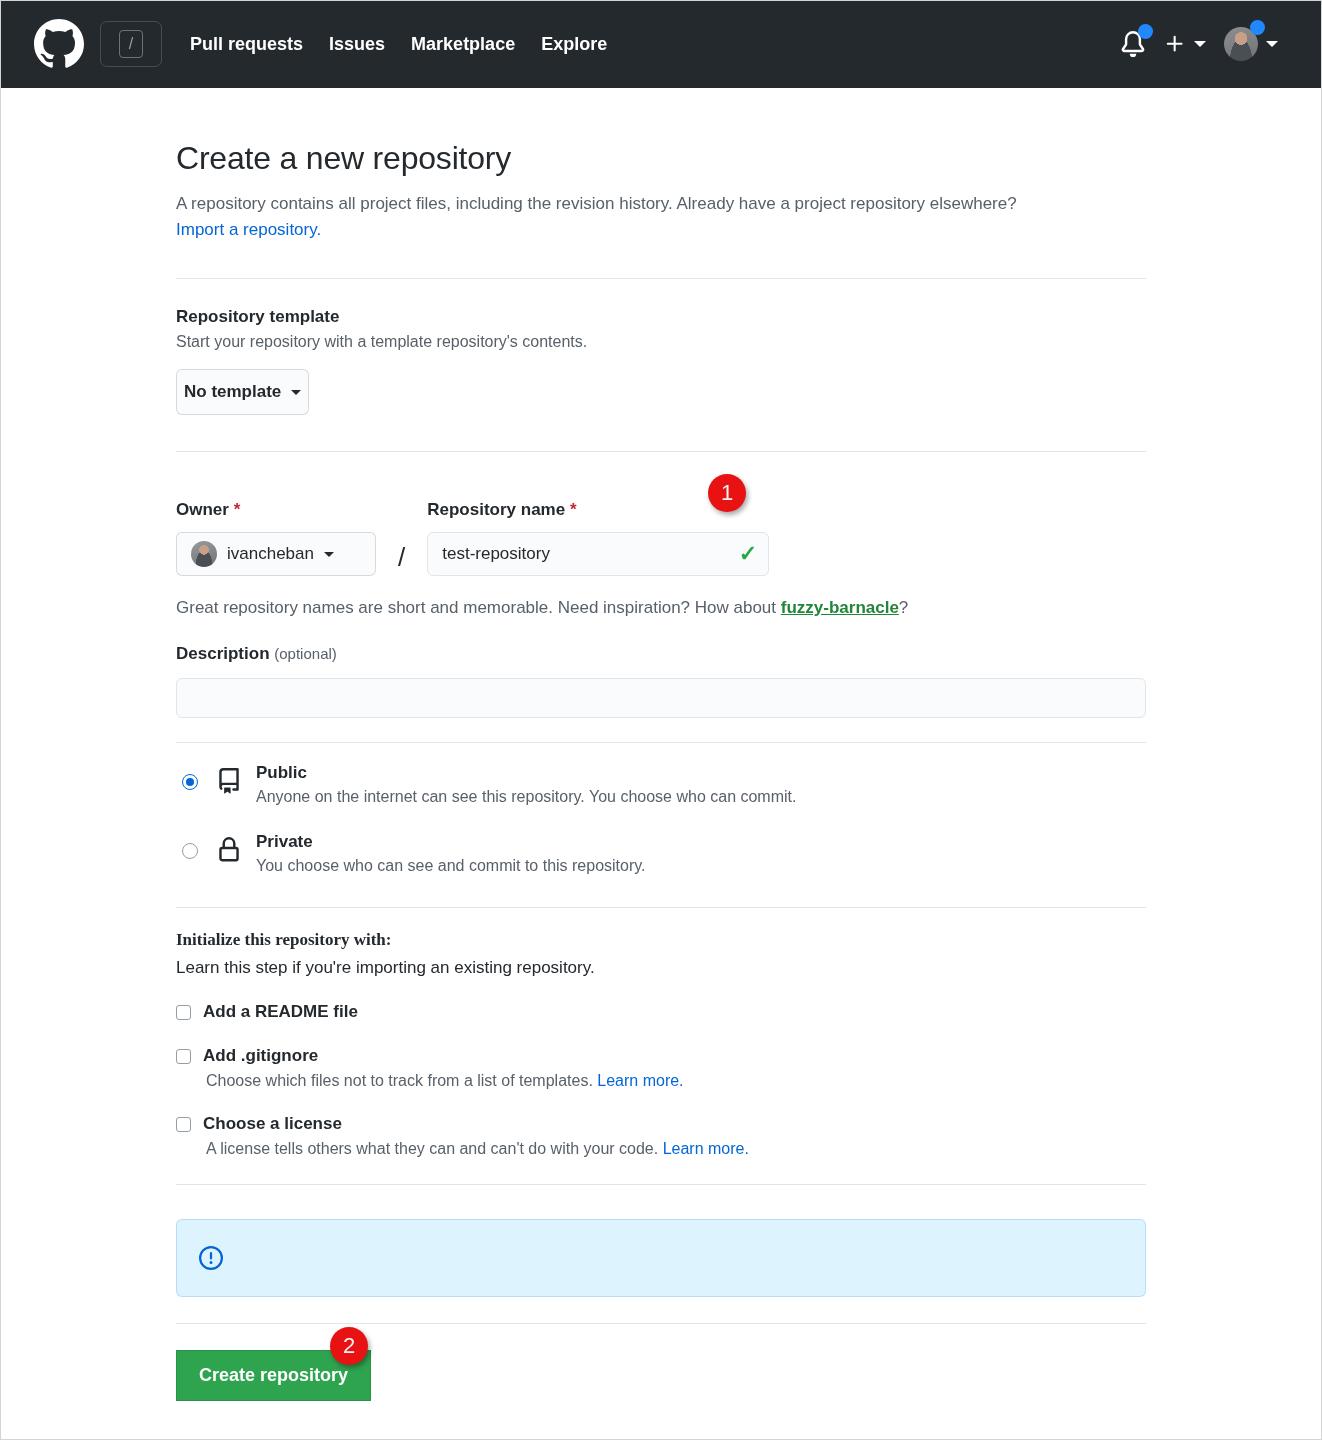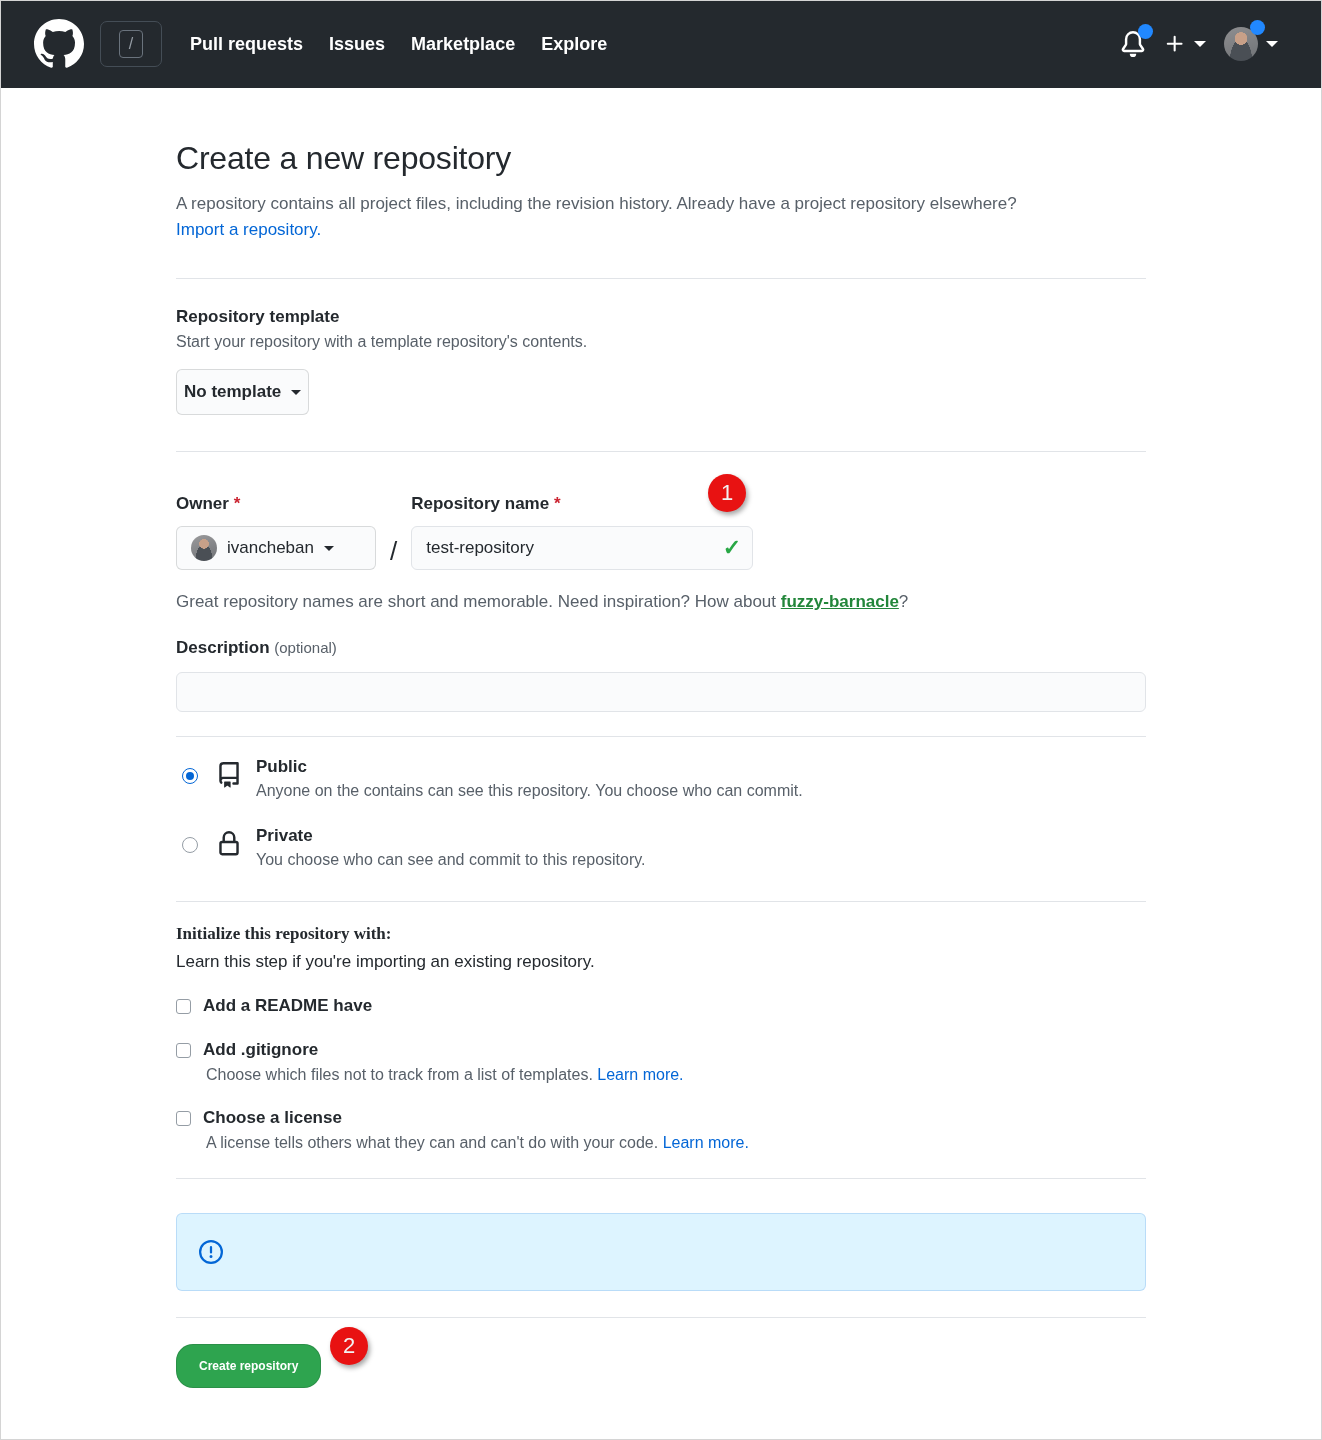--- a/index.html
+++ b/index.html
@@ -133,21 +133,21 @@
     font-family: inherit;
   }
   .caret-dark {
     width: 0; height: 0;
     border-left: 5px solid transparent;
     border-right: 5px solid transparent;
     border-top: 5px solid #24292e;
   }
 
   
-  .owner-row { display: flex; align-items: flex-end; gap: 0; margin-top: 14px; }
+  .owner-row { display: flex; align-items: flex-end; gap: 8px; margin-top: 20px; }
   .field-col { display: flex; flex-direction: column; }
   .field-label {
     font-size: 17px; font-weight: bold; color: #24292e;
     margin-bottom: 12px;
   }
   .req { color: #cb2431; font-weight: bold; }
   .owner-select {
     height: 44px;
     background: #fafbfc;
     border: 1px solid rgba(27,31,35,0.15);
@@ -254,23 +254,23 @@
     display: flex; align-items: center; gap: 18px;
     font-size: 17px;
     color: #24292e;
   }
   .info-icon { flex: 0 0 auto; display: flex; }
 
   .btn-create {
     margin-top: 26px;
     background: #2ea44f;
     border: 1px solid rgba(27,31,35,0.15);
-    border-radius: 17px;
+    border-radius: 0;
     color: #fff;
-    font-size: 12px;
+    font-size: 18px;
     font-weight: bold;
     padding: 14px 22px;
     cursor: pointer;
     font-family: inherit;
   }
 
   
   .badge {
     position: absolute;
     width: 38px; height: 38px;
@@ -407,21 +407,21 @@
     <div class="section" style="padding-top:16px;">
       <div class="vis-item">
         <span class="radio checked"></span>
         <span class="vis-icon">
           <svg viewBox="0 0 16 16" width="26" height="26" fill="#24292e" aria-hidden="true">
             <path fill-rule="evenodd" d="M2 2.5A2.5 2.5 0 0 1 4.5 0h8.75a.75.75 0 0 1 .75.75v12.5a.75.75 0 0 1-.75.75h-2.5a.75.75 0 1 1 0-1.5h1.75v-2h-8a1 1 0 0 0-.714 1.7.75.75 0 0 1-1.072 1.05A2.495 2.495 0 0 1 2 11.5v-9zm10.5-1V9h-8c-.356 0-.694.074-1 .208V2.5a1 1 0 0 1 1-1h8zM5 12.25v3.25a.25.25 0 0 0 .4.2l1.45-1.087a.25.25 0 0 1 .3 0L8.6 15.7a.25.25 0 0 0 .4-.2v-3.25a.25.25 0 0 0-.25-.25h-3.5a.25.25 0 0 0-.25.25z"></path>
           </svg>
         </span>
         <span class="vis-texts">
           <span class="vis-title">Public</span>
-          <div class="vis-desc">Anyone on the contains can see this repository. You choose who can commit.</div>
+          <div class="vis-desc">Anyone on the internet can see this repository. You choose who can commit.</div>
         </span>
       </div>
 
       <div class="vis-item" style="margin-top:26px;">
         <span class="radio"></span>
         <span class="vis-icon">
           <svg viewBox="0 0 16 16" width="26" height="26" fill="#24292e" aria-hidden="true">
             <path fill-rule="evenodd" d="M4 4v2h-.25A1.75 1.75 0 0 0 2 7.75v5.5c0 .966.784 1.75 1.75 1.75h8.5A1.75 1.75 0 0 0 14 13.25v-5.5A1.75 1.75 0 0 0 12.25 6H12V4a4 4 0 1 0-8 0zm6.5 2V4a2.5 2.5 0 1 0-5 0v2h5zM12 7.5h.25a.25.25 0 0 1 .25.25v5.5a.25.25 0 0 1-.25.25h-8.5a.25.25 0 0 1-.25-.25v-5.5a.25.25 0 0 1 .25-.25H12z"></path>
           </svg>
         </span>
@@ -435,21 +435,21 @@
     <hr class="divider" style="margin-top:32px;">
 
     
     <div class="section" style="padding-top:22px;">
       <div class="init-title">Initialize this repository with:</div>
       <div class="init-sub">Learn this step if you're importing an existing repository.</div>
 
       <div class="cb-item">
         <div class="cb-row">
           <span class="checkbox"></span>
-          <span class="cb-label">Add a README have</span>
+          <span class="cb-label">Add a README file</span>
         </div>
       </div>
 
       <div class="cb-item">
         <div class="cb-row">
           <span class="checkbox"></span>
           <span class="cb-label">Add .gitignore</span>
         </div>
         <div class="cb-desc">
           <span>Choose which files not to track from a list of templates.</span>

